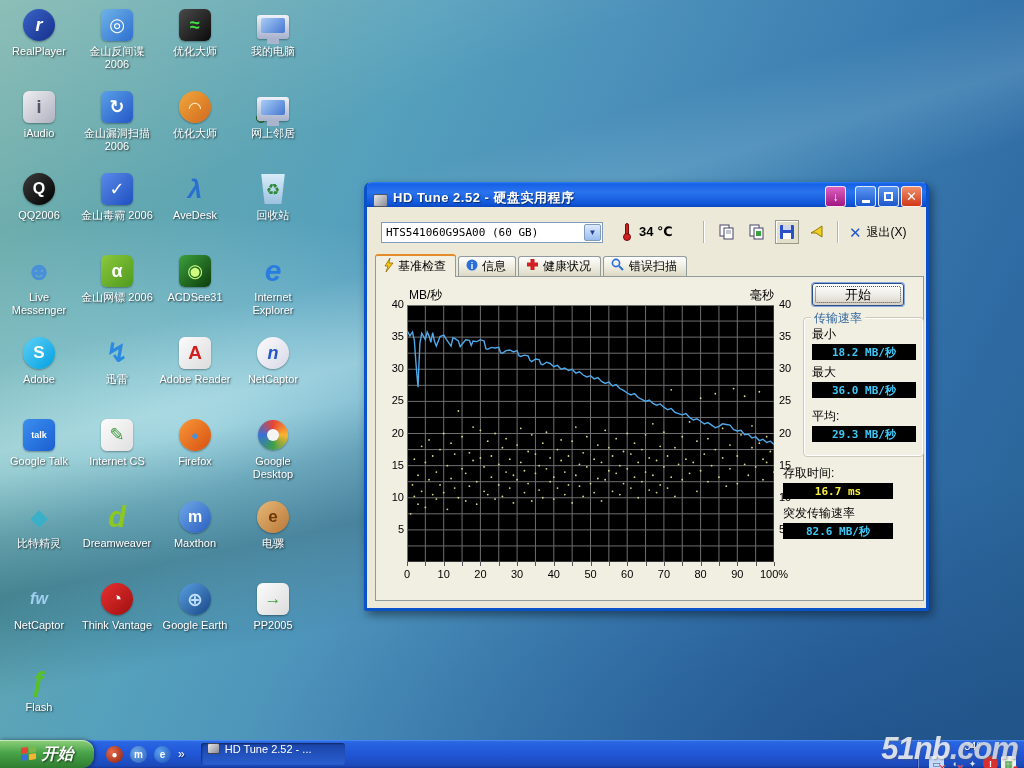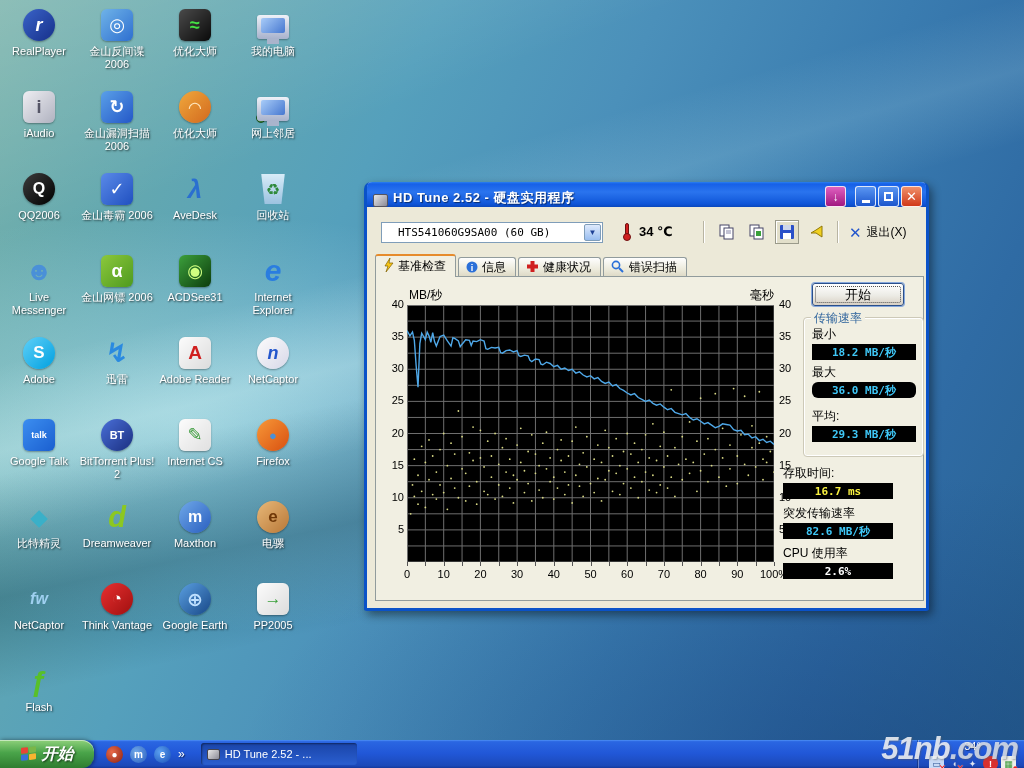--- a/index.html
+++ b/index.html
@@ -73,36 +73,36 @@
     margin-left:2px; }
   .tb-down  { background:linear-gradient(180deg,#e060c0,#a01880); margin-right:7px; }
   .tb-min, .tb-max { background:linear-gradient(180deg,#5a96f2,#1c56cc); }
   .tb-min span { display:block; width:8px; height:3px; background:#fff; margin-top:10px; }
   .tb-max span { display:block; width:9px; height:9px; border:2px solid #fff; }
   .tb-close { background:linear-gradient(180deg,#f0906a,#d03818); font-size:13px; }
 
   .toolbar-row { position:absolute; left:0; top:38px; width:100%; height:26px; }
   .combo { position:absolute; left:14px; top:2px; width:222px; height:21px; background:#fff;
     border:1px solid #7f9db9; display:flex; align-items:center; font-size:12px; }
-  .combo-val { flex:1; padding-left:16px; font-family:"DejaVu Sans Mono",monospace; font-size:11px; }
+  .combo-val { flex:1; padding-left:4px; font-family:"DejaVu Sans Mono",monospace; font-size:11px; }
   .combo-btn { width:17px; height:17px; margin:1px; border:1px solid #7f9db9; border-radius:2px;
     background:linear-gradient(180deg,#dfeafc,#98bdf0); display:flex; align-items:center; justify-content:center;
     font-size:8px; color:#1c3f94; }
   .thermo { position:absolute; left:256px; top:3px; width:8px; height:18px; }
   .thermo .stem { position:absolute; left:2px; top:0; width:4px; height:13px; background:#d02020; border-radius:2px; border:1px solid #701010;}
   .thermo .bulb { position:absolute; left:0; bottom:0; width:8px; height:8px; border-radius:50%; background:#d02020; border:1px solid #701010;}
   .temp-text { position:absolute; left:272px; top:4px; font-weight:bold; font-size:13px; }
   .tool-sep { position:absolute; top:1px; width:1px; height:22px; background:#b8b4a2; box-shadow:1px 0 0 #fff; }
   .tool-ic { position:absolute; top:0; width:24px; height:24px; display:flex; align-items:center; justify-content:center; }
   .tool-ic.pressed { border:1px solid #9a9a8a; background:#e2dfca; box-shadow:inset 1px 1px 0 #fff; }
   .exit-btn { position:absolute; left:482px; top:2px; height:21px; display:flex; align-items:center; gap:5px;
     font-size:12px; }
   .exit-x { color:#2255cc; font-weight:bold; font-size:15px; }
 
-  .tabs { position:absolute; left:8px; top:72px; display:flex; align-items:flex-end; height:23px; }
+  .tabs { position:absolute; left:8px; top:72px; display:flex; align-items:center; height:23px; }
   .tab { display:flex; align-items:center; gap:4px; padding:3px 9px 3px 7px; font-size:12px;
     border:1px solid #919b9c; border-bottom:none; border-radius:3px 3px 0 0; margin-right:2px;
     background:linear-gradient(180deg,#fefefe,#eceadb 60%,#dcd8c4); height:20px; }
   .tab.sel { height:23px; background:#f1efe2; border-top:2px solid #e68b2c; font-weight:normal; position:relative; z-index:3; }
   .content { position:absolute; left:8px; top:94px; width:549px; height:325px;
     border:1px solid #919b9c; background:#f1efe2; z-index:2; }
 
   
   .plot { position:absolute; left:31px; top:28px; width:367px; height:257px; background:#000; }
   .axis-label { position:absolute; font-size:12px; color:#000; }
@@ -137,23 +137,23 @@
     box-shadow:1px 0 4px rgba(0,0,0,.5), inset 0 1px 0 rgba(255,255,255,.5);
     display:flex; align-items:center; justify-content:center; gap:5px; }
   .winflag { width:16px; height:15px; display:grid; grid-template-columns:7px 7px; grid-template-rows:6px 6px;
     gap:1px; transform:skewY(-6deg); }
   .winflag span { border-radius:1px; }
   .start-label { color:#fff; font-weight:bold; font-style:italic; font-size:16px; text-shadow:1px 1px 2px rgba(0,0,0,.6); }
   .qlaunch { display:flex; align-items:center; gap:7px; padding:0 8px 0 12px; }
   .ql-ic { width:17px; height:17px; border-radius:50%; display:flex; align-items:center; justify-content:center;
     font-size:10px; font-weight:bold; color:#fff; }
   .ql-more { color:#fff; font-size:12px; text-shadow:1px 1px 1px rgba(0,0,0,.5); }
-  .taskbtn { width:156px; height:22px; margin-left:8px; border-radius:3px; padding:0 6px;
+  .taskbtn { width:144px; height:22px; margin-left:8px; border-radius:3px; padding:0 6px;
     background:linear-gradient(180deg,#1a44a8,#2a5fd0); box-shadow:inset 1px 1px 2px rgba(0,0,0,.45);
-    display:flex; align-items:center; gap:5px; color:#fff; font-size:11px; }
+    display:flex; align-items:flex-start; gap:5px; color:#fff; font-size:11px; }
   .taskbtn .ic { width:13px; height:11px; border-radius:2px; background:linear-gradient(135deg,#e8e8e8,#8a8a96); border:1px solid #44444e; }
   .tray { margin-left:auto; height:28px; display:flex; align-items:center; gap:4px; padding:0 8px 0 10px;
     border-left:1px solid rgba(255,255,255,.35); box-shadow:-1px 0 0 rgba(0,0,0,.25);flex-direction:column; }
   .tray-temp, .tray-time { color:#fff; font-size:11px; text-shadow:1px 1px 1px rgba(0,0,0,.45); white-space:nowrap; }
   .tray-ic { width:15px; height:15px; border-radius:2px; position:relative; display:flex; align-items:center;
     justify-content:center; font-size:9px; }
   .tray-ic .badge { position:absolute; right:-2px; bottom:-2px; color:#e82020; font-size:9px; font-weight:bold;
     text-shadow:0 0 1px #fff; }
 
   .watermark { position:absolute; right:6px; bottom:1px; font-size:31px; font-weight:bold; font-style:italic;
@@ -291,35 +291,35 @@
       <div class="di-label">NetCaptor</div>
     </div>
     <div class="dicon">
       <div class="di-art">
         <div class="di-badge" style="background: linear-gradient(135deg, rgb(60, 142, 240), rgb(26, 95, 208)); color: rgb(255, 255, 255); font-size: 9px; font-weight: bold;">talk</div>
       </div>
       <div class="di-label">Google Talk</div>
     </div>
     <div class="dicon">
       <div class="di-art">
-        <div class="di-badge di-circle" style="background: linear-gradient(135deg, rgb(74, 111, 216), rgb(26, 47, 128)); color: rgb(255, 255, 255); font-size: 11px; font-weight: bold;">BT</div>
-      </div>
-      <div class="di-label">BitTorrent Plus! 2</div>
-    </div>
-    <div class="dicon">
-      <div class="di-art">
         <div class="di-badge" style="background: linear-gradient(135deg, rgb(252, 252, 252), rgb(224, 224, 224)); color: rgb(58, 154, 58); font-size: 18px; font-weight: bold;">✎</div>
       </div>
       <div class="di-label">Internet CS</div>
     </div>
     <div class="dicon">
       <div class="di-art">
         <div class="di-badge di-circle" style="background: linear-gradient(135deg, rgb(248, 152, 56), rgb(216, 80, 16)); color: rgb(74, 144, 216); font-size: 13px; font-weight: bold;">●</div>
       </div>
       <div class="di-label">Firefox</div>
+    </div>
+    <div class="dicon">
+      <div class="di-art">
+        <div class="di-ring"></div>
+      </div>
+      <div class="di-label">Google Desktop</div>
     </div>
     <div class="dicon">
       <div class="di-art">
         <div class="di-badge di-plain" style="box-shadow: none; color: rgb(58, 176, 200); font-size: 23px; font-weight: bold;">◆</div>
       </div>
       <div class="di-label">比特精灵</div>
     </div>
     <div class="dicon">
       <div class="di-art">
         <div class="di-badge di-plain" style="box-shadow: none; color: rgb(140, 200, 32); font-size: 29px; font-weight: bold; font-style: italic;">d</div>
@@ -747,37 +747,33 @@
           <span>开始</span>
         </span>
     </div>
 
     <div class="groupbox">
       <span class="cap">传输速率</span>
       <div class="gb-inner">
         <div class="stat-label">最小</div>
         <div class="valbox" style="color: rgb(63, 200, 248);">18.2 MB/秒</div>
         <div class="stat-label" style="margin-top:4px">最大</div>
-        <div class="valbox" style="color: rgb(63, 200, 248); border-radius: 6px;">36.0 MB/秒</div>
+        <div class="valbox" style="color: rgb(63, 200, 248);">36.0 MB/秒</div>
         <div class="stat-label" style="margin-top:10px">平均:</div>
         <div class="valbox" style="color: rgb(63, 200, 248);">29.3 MB/秒</div>
       </div>
     </div>
 
     <div class="xstat" style="top:188px">
       <div class="stat-label">存取时间:</div>
       <div class="valbox" style="width: 110px; color: rgb(248, 240, 64);">16.7 ms</div>
     </div>
     <div class="xstat" style="top:228px">
       <div class="stat-label">突发传输速率</div>
       <div class="valbox" style="width: 110px; color: rgb(63, 200, 248);">82.6 MB/秒</div>
-    </div>
-    <div class="xstat" style="top:268px">
-      <div class="stat-label">CPU 使用率</div>
-      <div class="valbox" style="width: 110px; color: rgb(255, 255, 255);">2.6%</div>
     </div>
   </div>
 </div>
 
 <div class="taskbar">
   <div class="startbtn-task">
     <span class="winflag">
       <span style="background:#e84436"></span>
         <span style="background:#7ab648"></span>
       <span style="background:#3a6fd8"></span>

